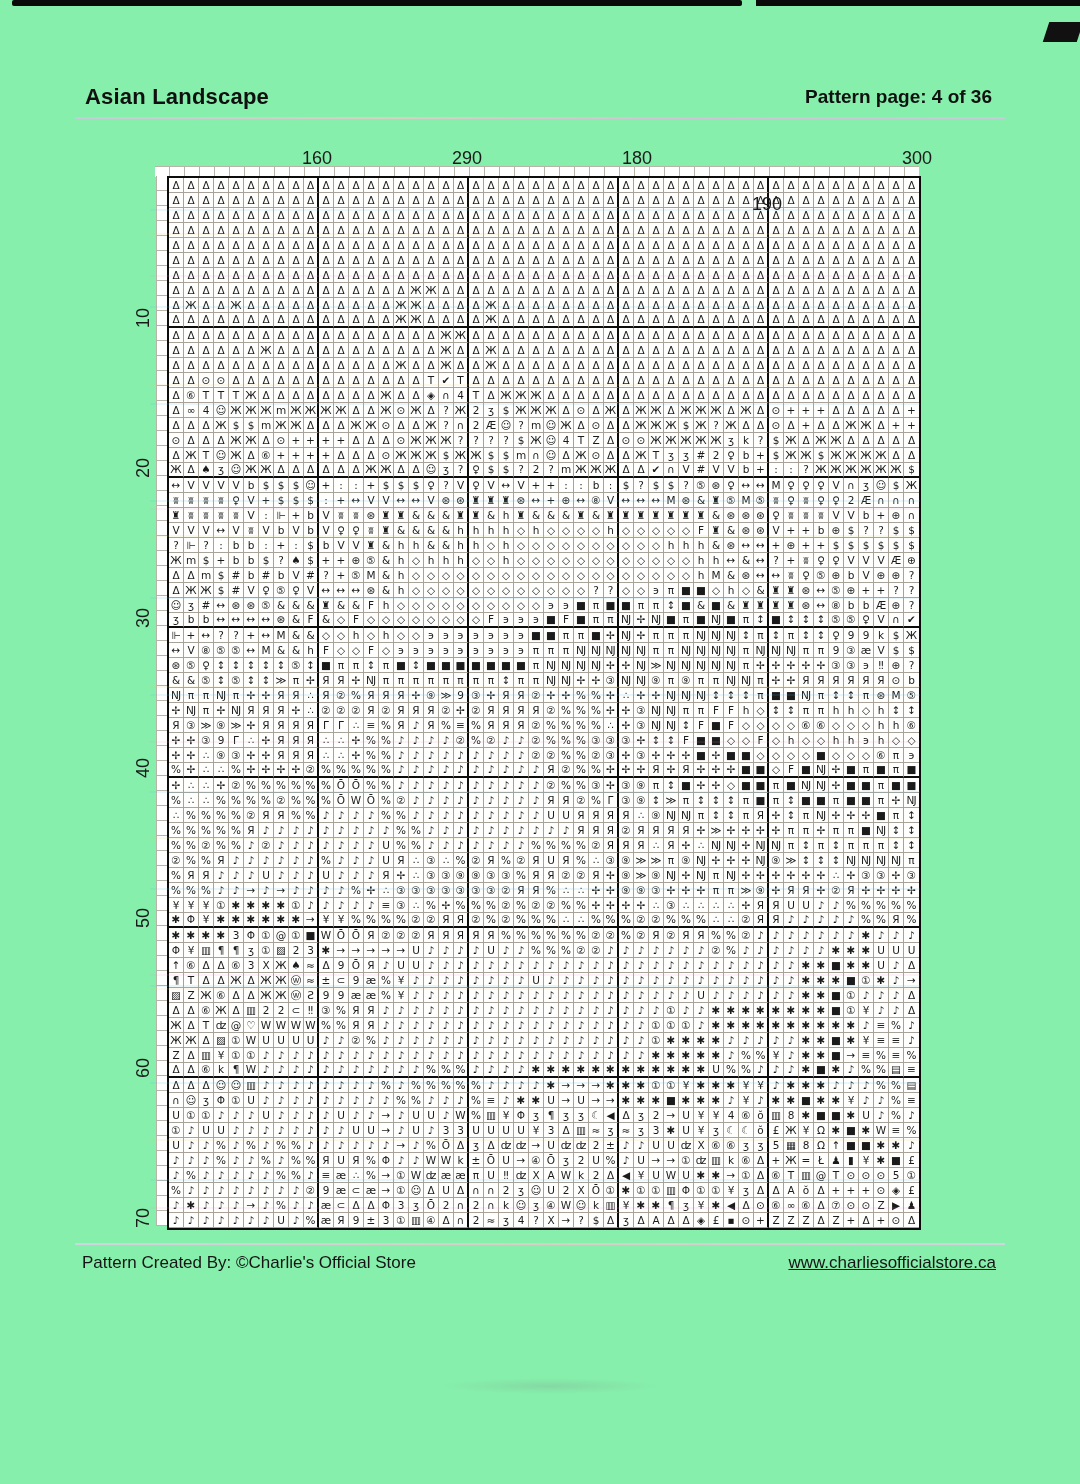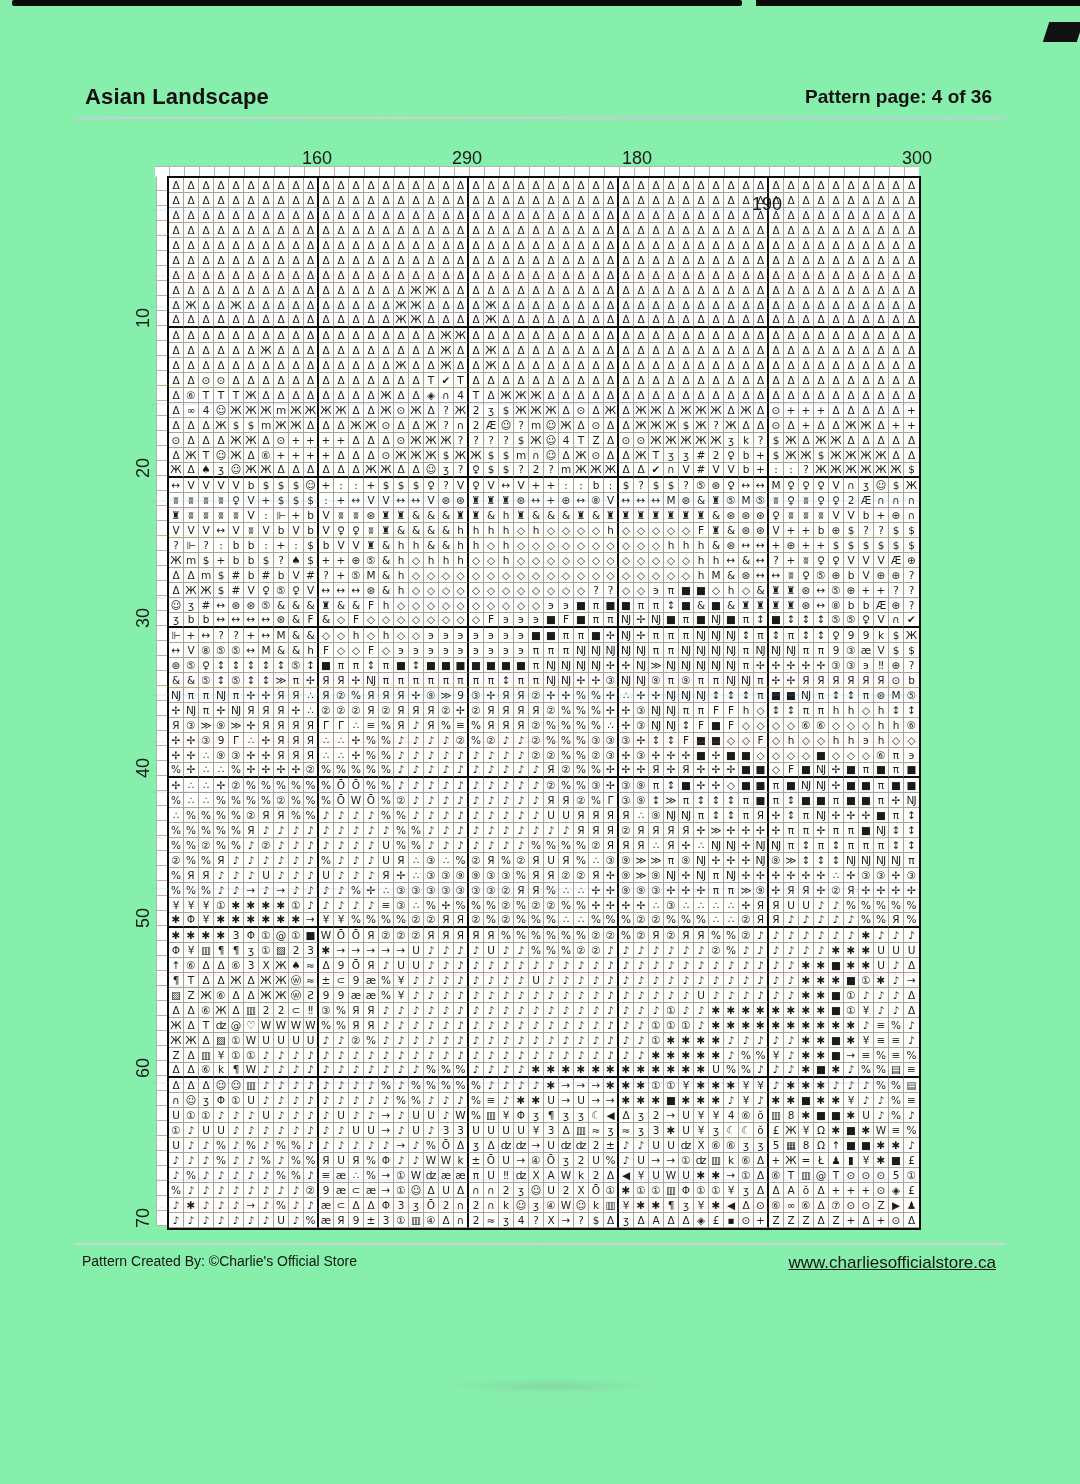--- a/index.html
+++ b/index.html
@@ -9,21 +9,21 @@
   #scanbar-left{position:absolute;left:12px;top:0;width:730px;height:6px;background:#0a0a0a;border-radius:2px;}
   #scanbar-right{position:absolute;left:756px;top:0;width:324px;height:6px;background:#0a0a0a;}
   #corner-mark{position:absolute;right:0px;top:22px;width:34px;height:20px;background:#111;transform:skewX(-18deg);}
   #smudge{position:absolute;left:440px;top:1378px;width:220px;height:16px;background:radial-gradient(ellipse at center,rgba(120,120,120,.18),transparent 70%);}
   
   #header-title{position:absolute;left:85px;top:84px;font-size:22px;font-weight:bold;color:#101010;letter-spacing:.2px;}
   #header-page{position:absolute;right:88px;top:86px;font-size:19px;font-weight:bold;color:#101010;}
   #header-rule{position:absolute;left:75px;top:117px;width:930px;height:2px;background:linear-gradient(90deg,#c3cdd8,#d8cfc4,#cfc3d8,#c3cdd8);}
   
   #footer-rule{position:absolute;left:75px;top:1243px;width:930px;height:2px;background:linear-gradient(90deg,#cdd5de,#d8cfc4,#cdd5de);}
-  #footer-left{position:absolute;left:82px;top:1253px;font-size:14px;color:#151515;}
+  #footer-left{position:absolute;left:82px;top:1253px;font-size:17px;color:#151515;}
   #footer-right{position:absolute;right:84px;top:1253px;font-size:17px;color:#151515;text-decoration:underline;}
   
   #grid-wrap{position:absolute;left:167px;top:176px;width:750px;height:1050px;border:2.5px solid #0c0c0c;box-sizing:content-box;background:#fffffe;}
   #grid{display:grid;grid-template-columns:repeat(50,15px);grid-auto-rows:15px;width:750px;height:1050px;}
   .cell{box-sizing:border-box;border-right:1px solid #a8a298;border-bottom:1px solid #a8a298;display:flex;align-items:center;justify-content:center;font-family:"DejaVu Sans",sans-serif;font-size:10.5px;line-height:13px;color:#1b1b1b;overflow:hidden;}
   .cell.tr{border-right:2px solid #0c0c0c;}
   .cell.tb{border-bottom:2px solid #0c0c0c;}
   .cell:nth-child(50n){border-right:none;}
   
   #stripes{position:absolute;left:150px;top:166px;width:770px;height:1062px;pointer-events:none;

